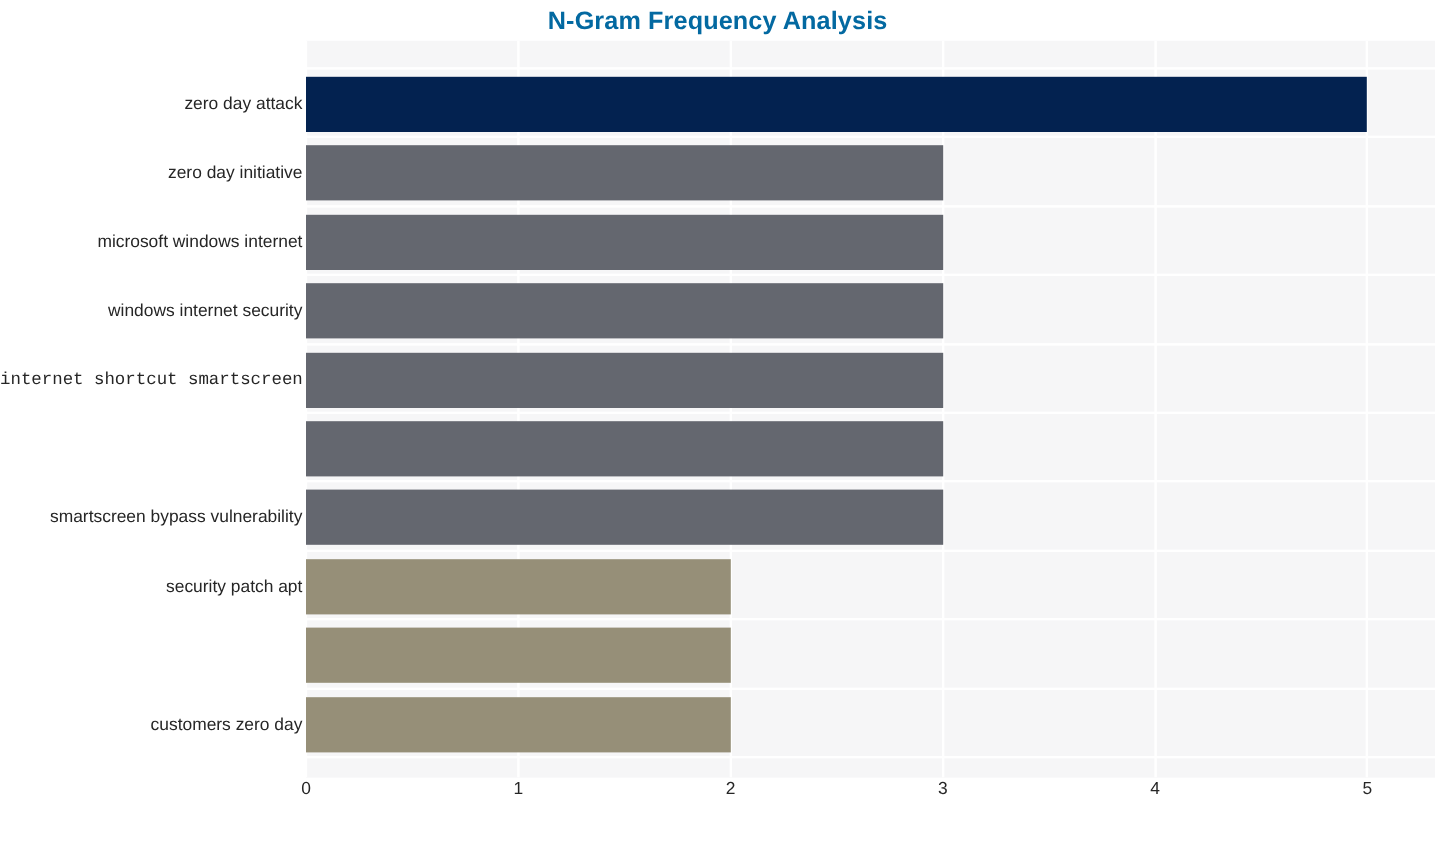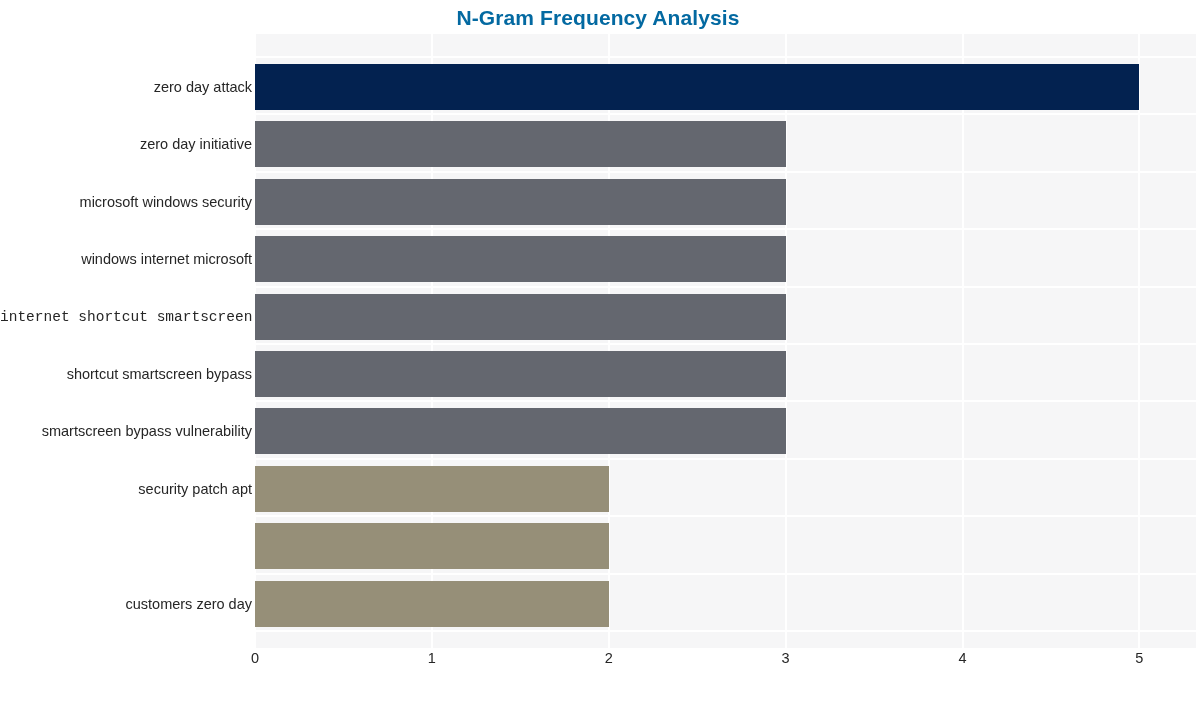--- a/index.html
+++ b/index.html
@@ -161,24 +161,23 @@
         <div class="bar" title="smartscreen bypass vulnerability: 3" style="top: 374.4px; width: 530.639px; background: rgb(100, 103, 111);"></div>
         <div class="bar" title="security patch apt: 2" style="top: 431.8px; width: 353.759px; background: rgb(150, 143, 120);"></div>
         <div class="bar" title="trend zero day: 2" style="top: 489.2px; width: 353.759px; background: rgb(150, 143, 120);"></div>
         <div class="bar" title="customers zero day: 2" style="top: 546.6px; width: 353.759px; background: rgb(150, 143, 120);"></div>
       </div>
   </div>
 
   <div id="y-axis-labels">
       <div class="y-tick-label" style="top: 30px; text-align: right;">zero day attack</div>
       <div class="y-tick-label" style="top: 87.4px;">zero day initiative</div>
-      <div class="y-tick-label" style="top: 144.8px;">microsoft windows security</div>
-      <div class="y-tick-label" style="top: 202.2px;">windows internet microsoft</div>
+      <div class="y-tick-label" style="top: 144.8px;">microsoft windows internet</div>
+      <div class="y-tick-label" style="top: 202.2px;">windows internet security</div>
       <div class="y-tick-label" style="top: 259.6px; font-family: Liberation Mono, monospace;">internet shortcut smartscreen</div>
-      <div class="y-tick-label" style="top: 317px;">shortcut smartscreen bypass</div>
       <div class="y-tick-label" style="top: 374.4px;">smartscreen bypass vulnerability</div>
       <div class="y-tick-label" style="top: 431.8px;">security patch apt</div>
       <div class="y-tick-label" style="top: 546.6px;">customers zero day</div>
     </div>
 
   <div id="x-axis-labels">
       <div class="x-tick-label" style="left: 0px;">0</div>
       <div class="x-tick-label" style="left: 176.88px;">1</div>
       <div class="x-tick-label" style="left: 353.759px;">2</div>
       <div class="x-tick-label" style="left: 530.639px;">3</div>

